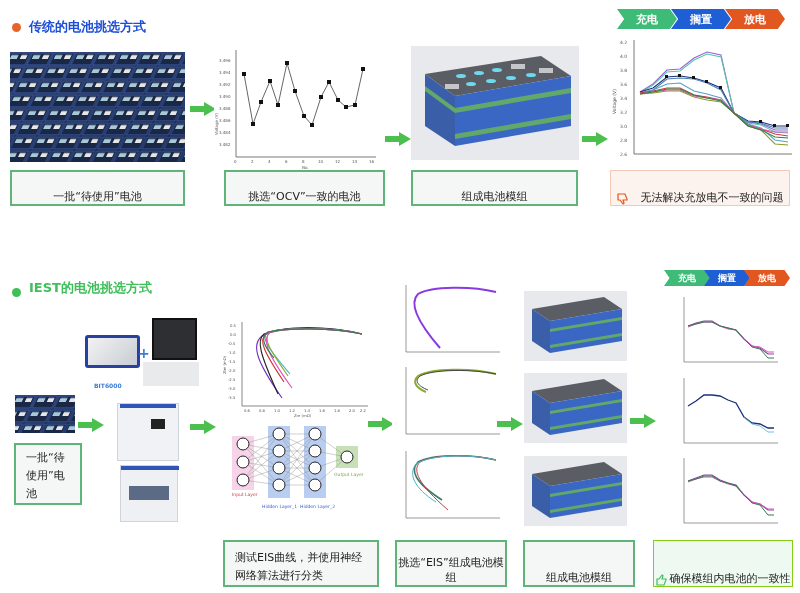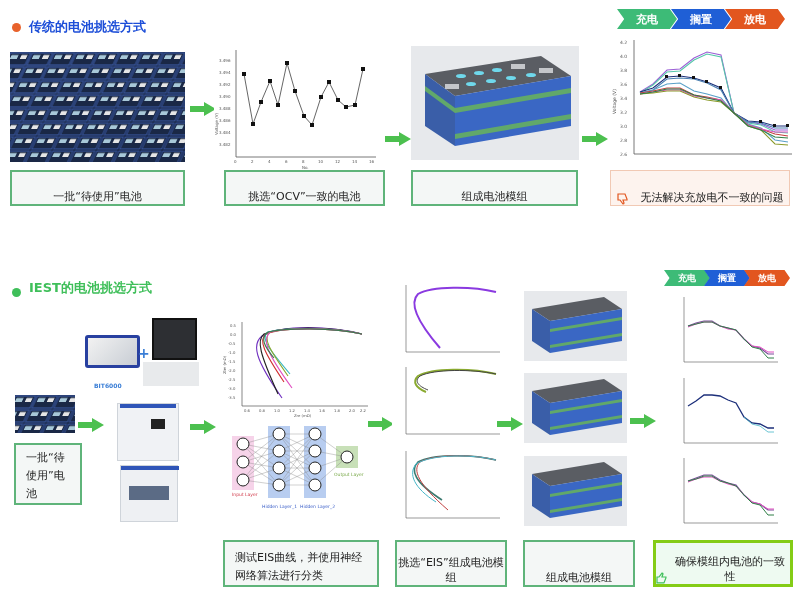--- a/index.html
+++ b/index.html
@@ -3,21 +3,21 @@
 <meta charset="utf-8">
 <style>
   * { box-sizing: border-box; margin: 0; padding: 0; }
   body { width: 800px; height: 593px; background: #ffffff; font-family: "DejaVu Sans", "Liberation Sans", sans-serif; position: relative; overflow: hidden; }
   .abs { position: absolute; }
   .sec-title { font-size: 13px; font-weight: bold; display: flex; align-items: center; gap: 8px; }
   .dot { width: 9px; height: 9px; border-radius: 50%; display: inline-block; }
   .box { border: 2px solid #5fb47a; background: #f4f7f6; display: flex; align-items: flex-end; justify-content: center; font-size: 11px; color: #222; text-align: center; }
   .box.left { justify-content: flex-start; text-align: left; padding: 0 10px; line-height: 18px; }
   .box.warn { border: 1px solid #f1c9b4; background: #fdf3ee; }
-  .box.good { border: 3px solid #84cc16; background: #eefaf1; font-family: Liberation Serif, serif; }
+  .box.good { border: 1px solid #84cc16; background: #eefaf1; font-family: Liberation Serif, serif; }
   .tagbar { display: flex; height: 20px; }
   .tag { color: #fff; font-weight: bold; font-size: 11px; display: flex; align-items: center; justify-content: center; clip-path: polygon(0 0, 88% 0, 100% 50%, 88% 100%, 0 100%, 12% 50%); margin-right: -6px; }
   .img-cells { background: linear-gradient(160deg,#2b3f6a,#101a30); }
   .panel { background: #fff; }
   svg text { font-family: "DejaVu Sans", sans-serif; }
 </style>
 </head>
 <body>
 
 <div class="abs sec-title" style="left:12px;top:18px;">

